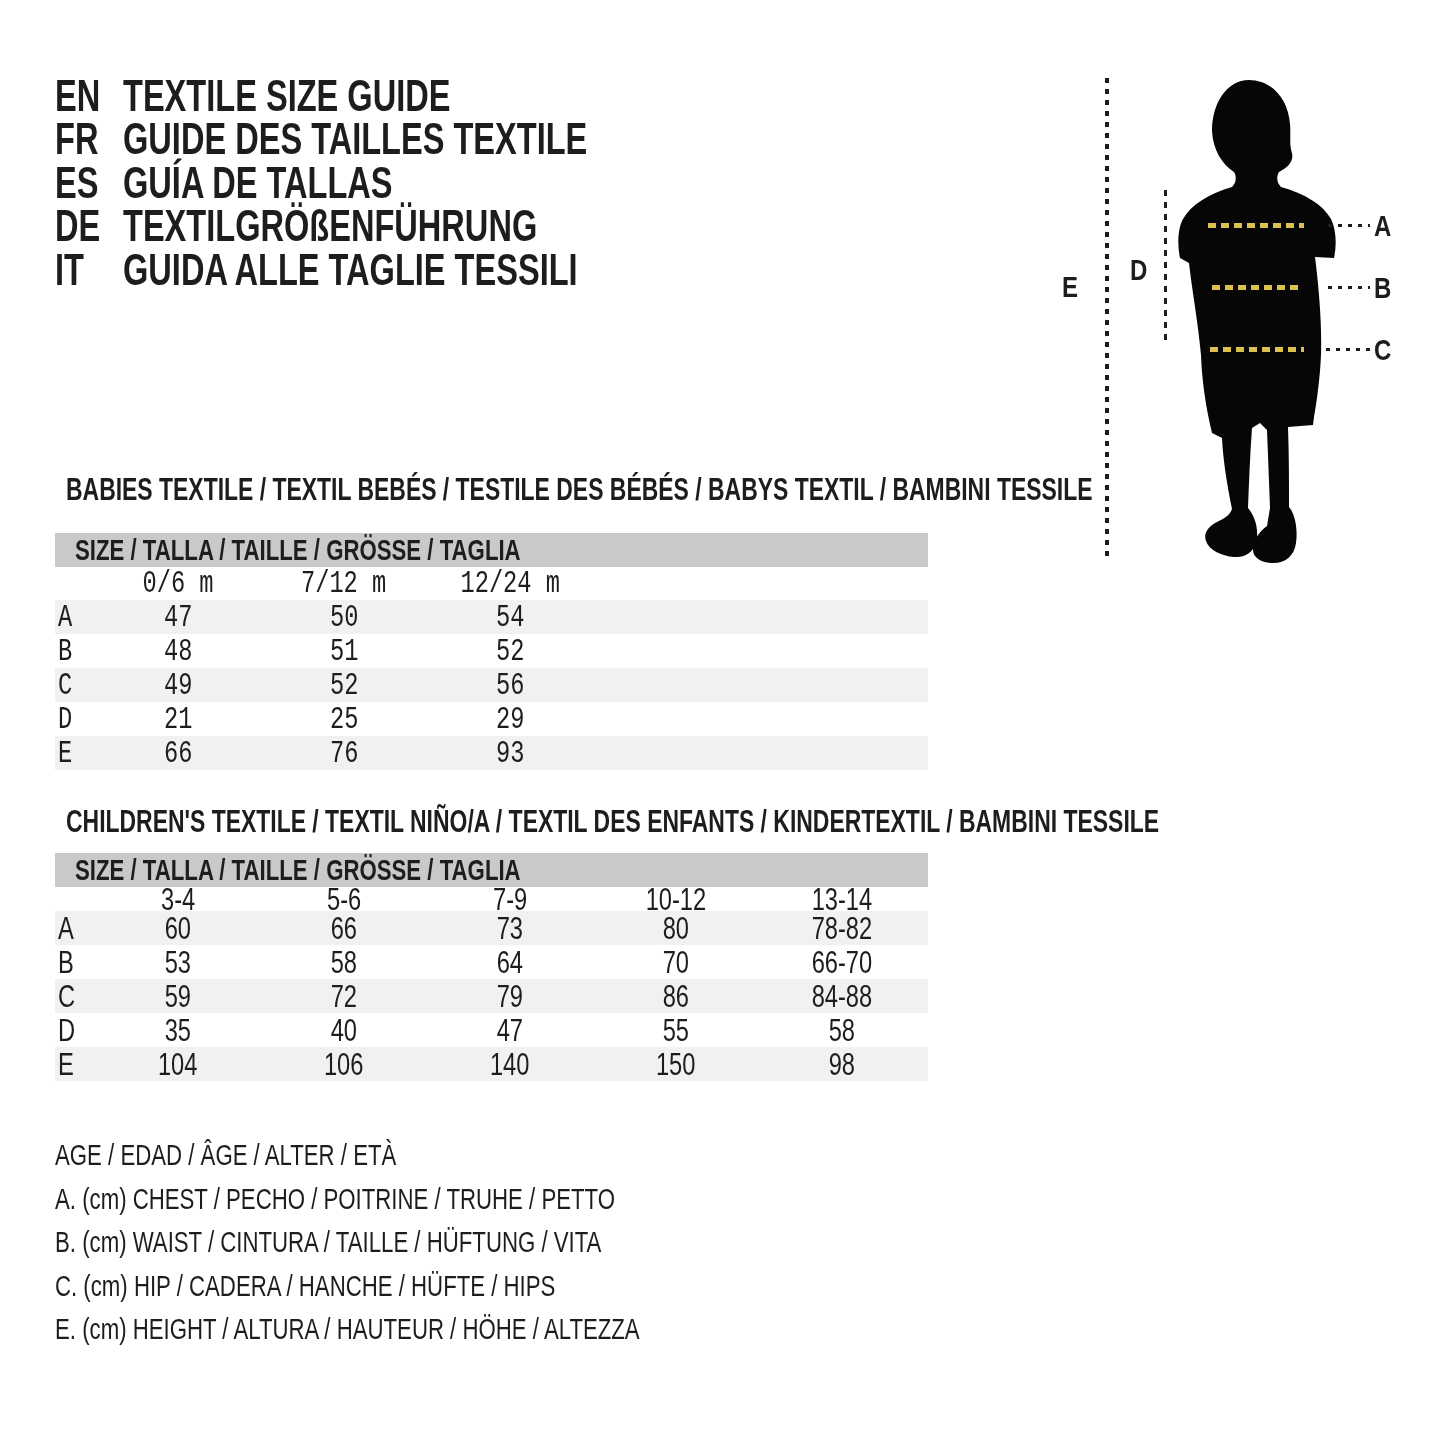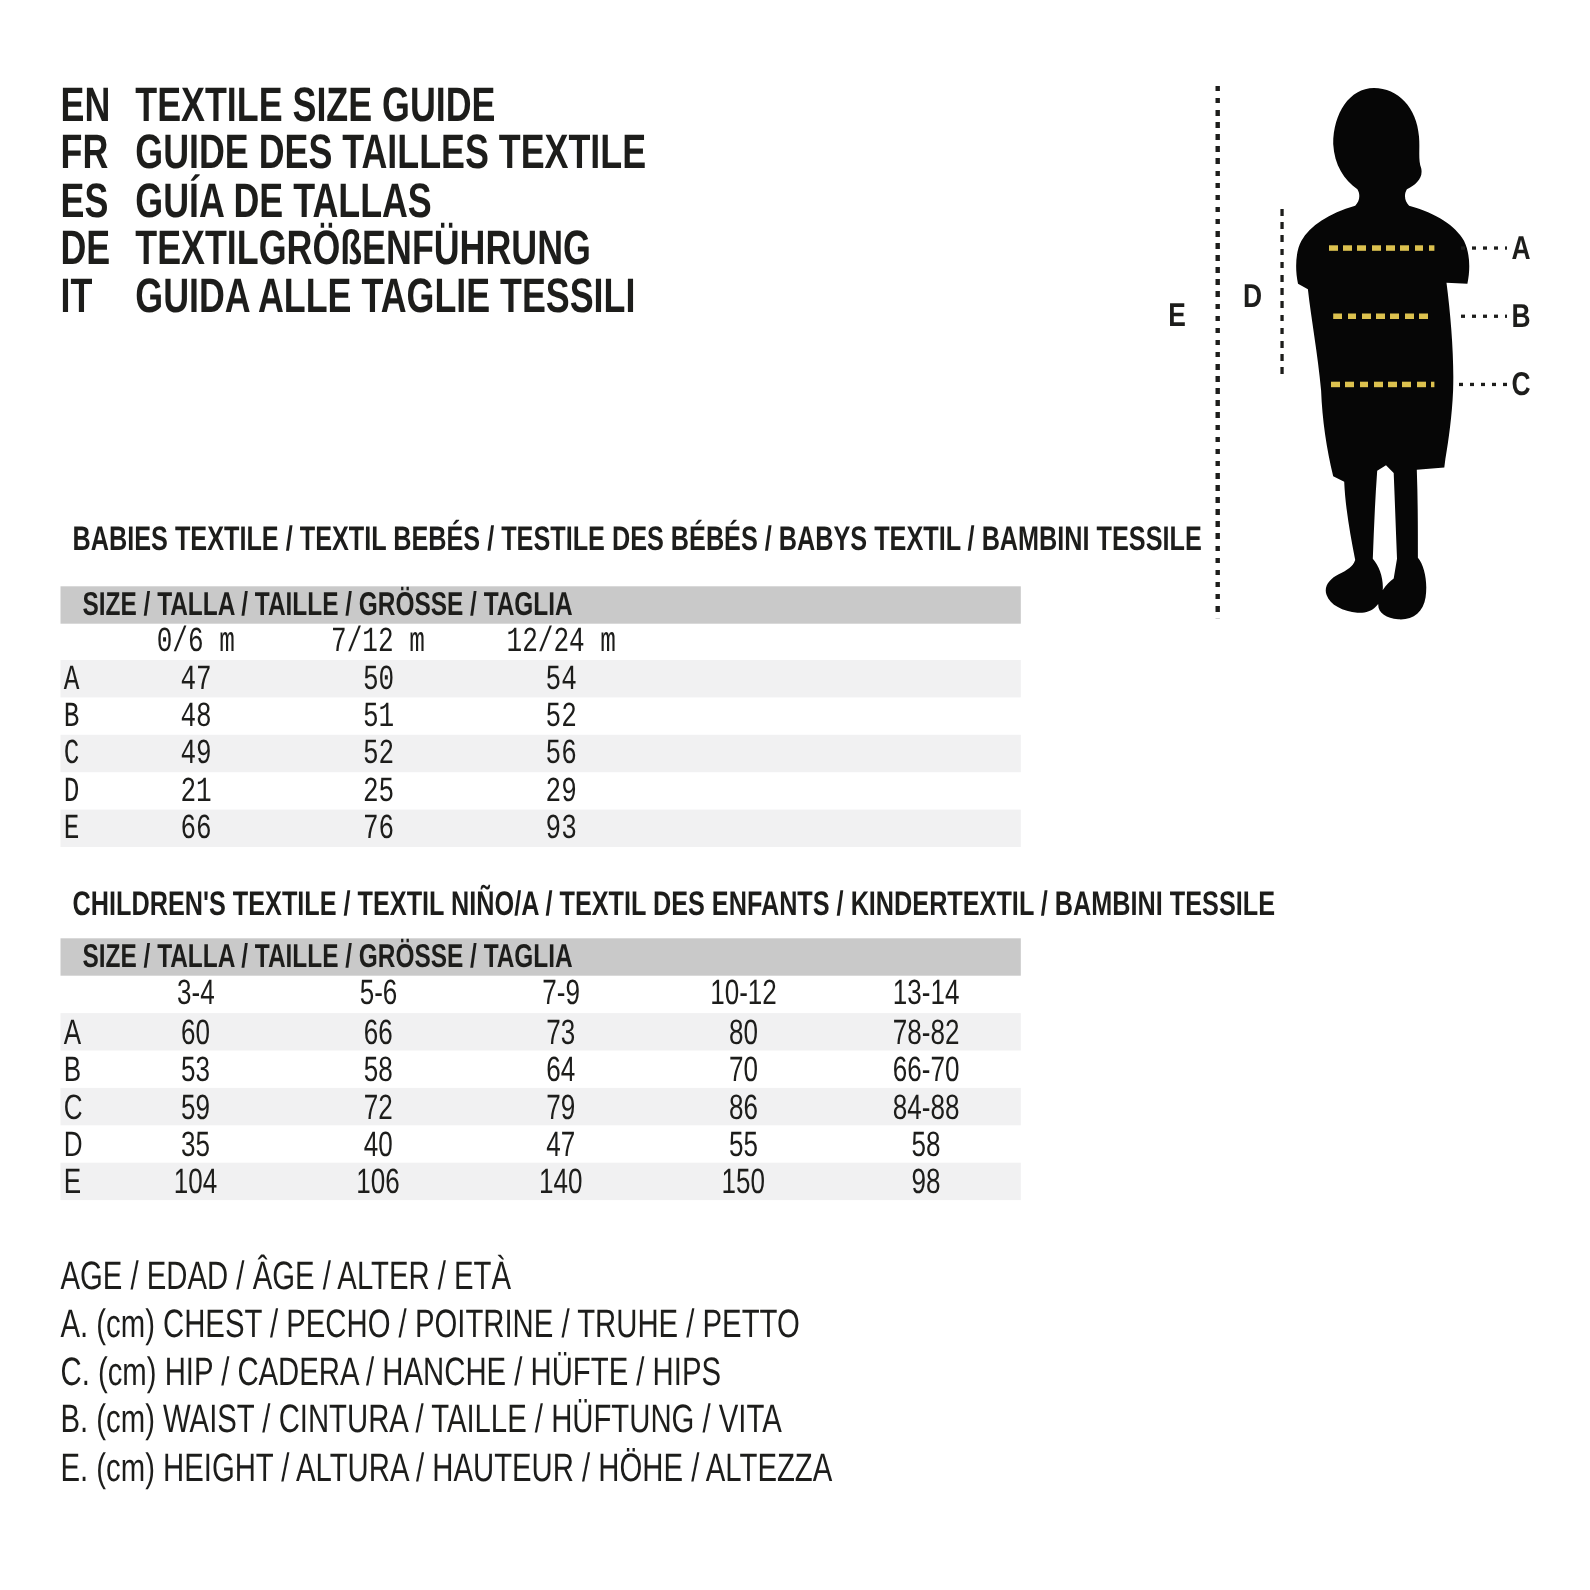--- a/index.html
+++ b/index.html
@@ -37,21 +37,21 @@
   
   .size-table { position:absolute; left:55px; width:873px; }
   .t-row { display:flex; width:873px; height:34px; align-items:center; font-size:32px; }
   .t-row.head { height:33px; }
   .t-row.stripe { background:var(--stripe); }
   .t-cell { width:166px; display:flex; justify-content:center; align-items:center; }
   .t-cell.lbl { width:40px; justify-content:flex-start; padding-left:3px; box-sizing:border-box; }
 
   
   .legend { position:absolute; left:55px; top:1138px; }
-  .legend-row { height:43.5px; display:flex; align-items:center; font-size:36px; }
+  .legend-row { height:43.5px; display:flex; align-items:flex-start; font-size:30px; }
 
   svg.silhouette { position:absolute; left:1170px; top:75px; }
 </style>
 </head>
 <body>
 
 <div class="page">
 
   <div class="lang-header">
     <div class="lang-row">
@@ -226,21 +226,21 @@
     </div>
   </div>
 
   <div class="sec-heading" style="top:806px;">
     <span class="cnd">CHILDREN'S TEXTILE / TEXTIL NIÑO/A / TEXTIL DES ENFANTS / KINDERTEXTIL / BAMBINI TESSILE</span>
   </div>
   <div class="size-bar" style="top:853px;">
     <span class="cnd">SIZE / TALLA / TAILLE / GRÖSSE / TAGLIA</span>
   </div>
   <div class="size-table" style="top:887px;">
-    <div class="t-row head" style="height:34px;align-items:flex-end;">
+    <div class="t-row head" style="height:24px;">
       <div class="t-cell lbl"></div>
       <div class="t-cell">
           <span class="cndc">3-4</span>
         </div>
       <div class="t-cell">
           <span class="cndc">5-6</span>
         </div>
       <div class="t-cell">
           <span class="cndc">7-9</span>
         </div>
@@ -354,23 +354,23 @@
   </div>
 
   <div class="legend">
     <div class="legend-row">
         <span class="cnd">AGE / EDAD / ÂGE / ALTER / ETÀ</span>
       </div>
     <div class="legend-row">
         <span class="cnd">A. (cm) CHEST / PECHO / POITRINE / TRUHE / PETTO</span>
       </div>
     <div class="legend-row">
+        <span class="cnd">B. (cm) WAIST / CINTURA / TAILLE / HÜFTUNG / VITA</span>
+      </div>
+    <div class="legend-row">
         <span class="cnd">C. (cm) HIP / CADERA / HANCHE / HÜFTE / HIPS</span>
       </div>
     <div class="legend-row">
-        <span class="cnd">B. (cm) WAIST / CINTURA / TAILLE / HÜFTUNG / VITA</span>
-      </div>
-    <div class="legend-row">
         <span class="cnd">E. (cm) HEIGHT / ALTURA / HAUTEUR / HÖHE / ALTEZZA</span>
       </div>
   </div>
 
 </div>
 
 </body></html>

